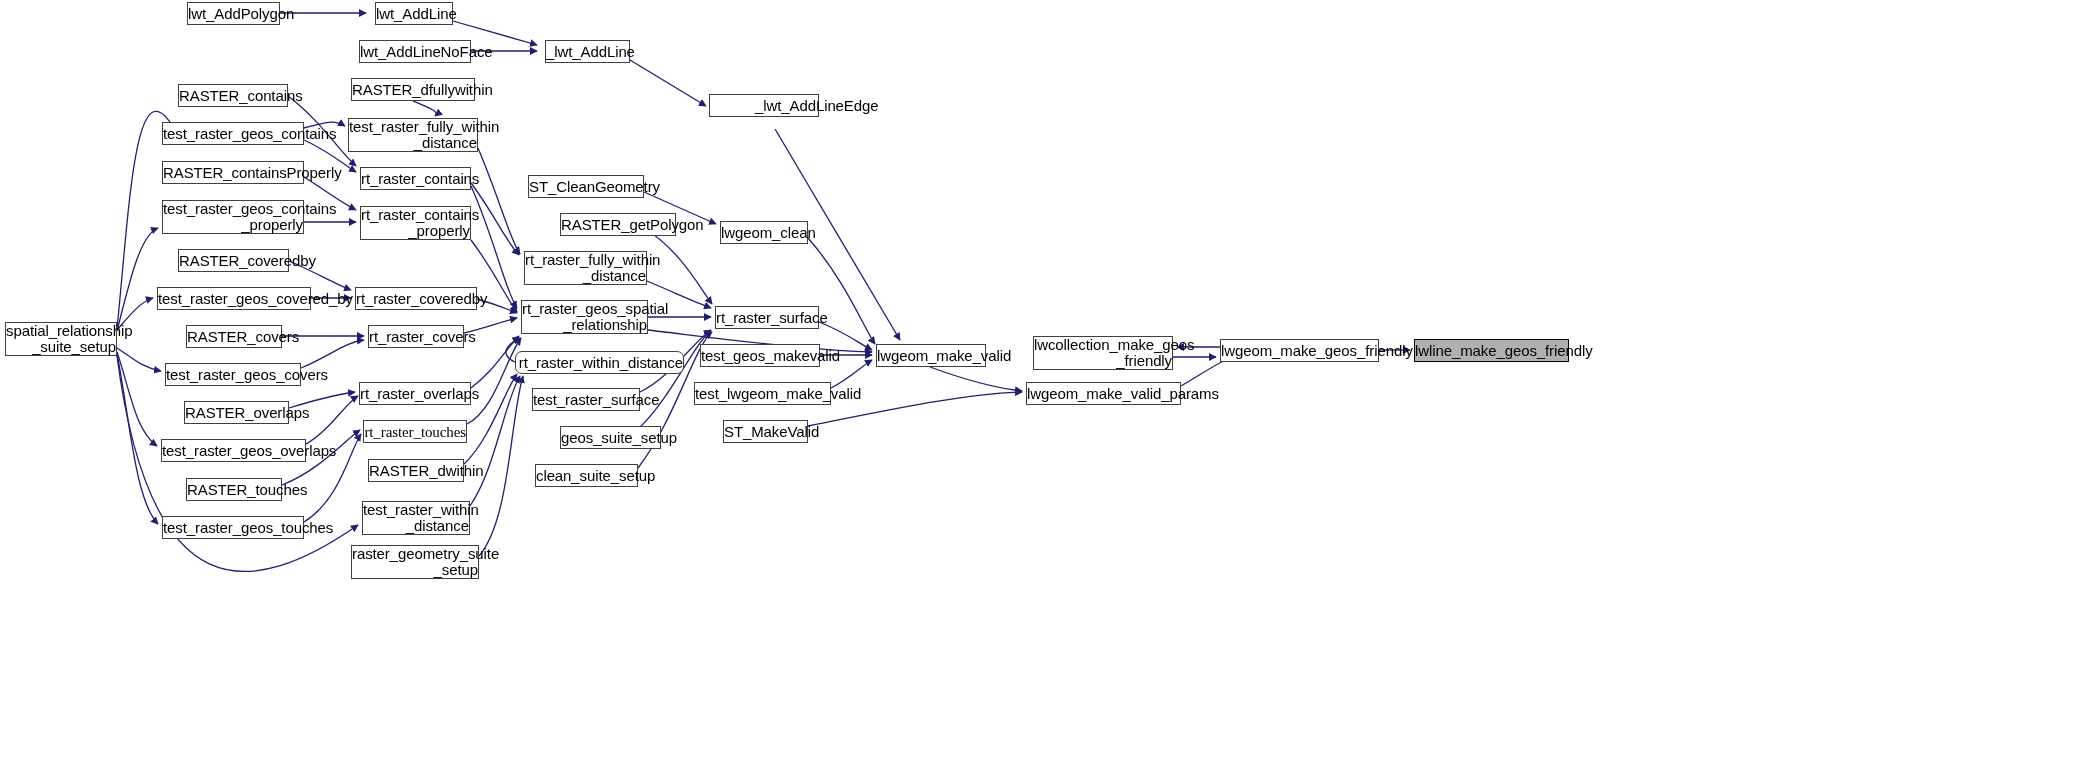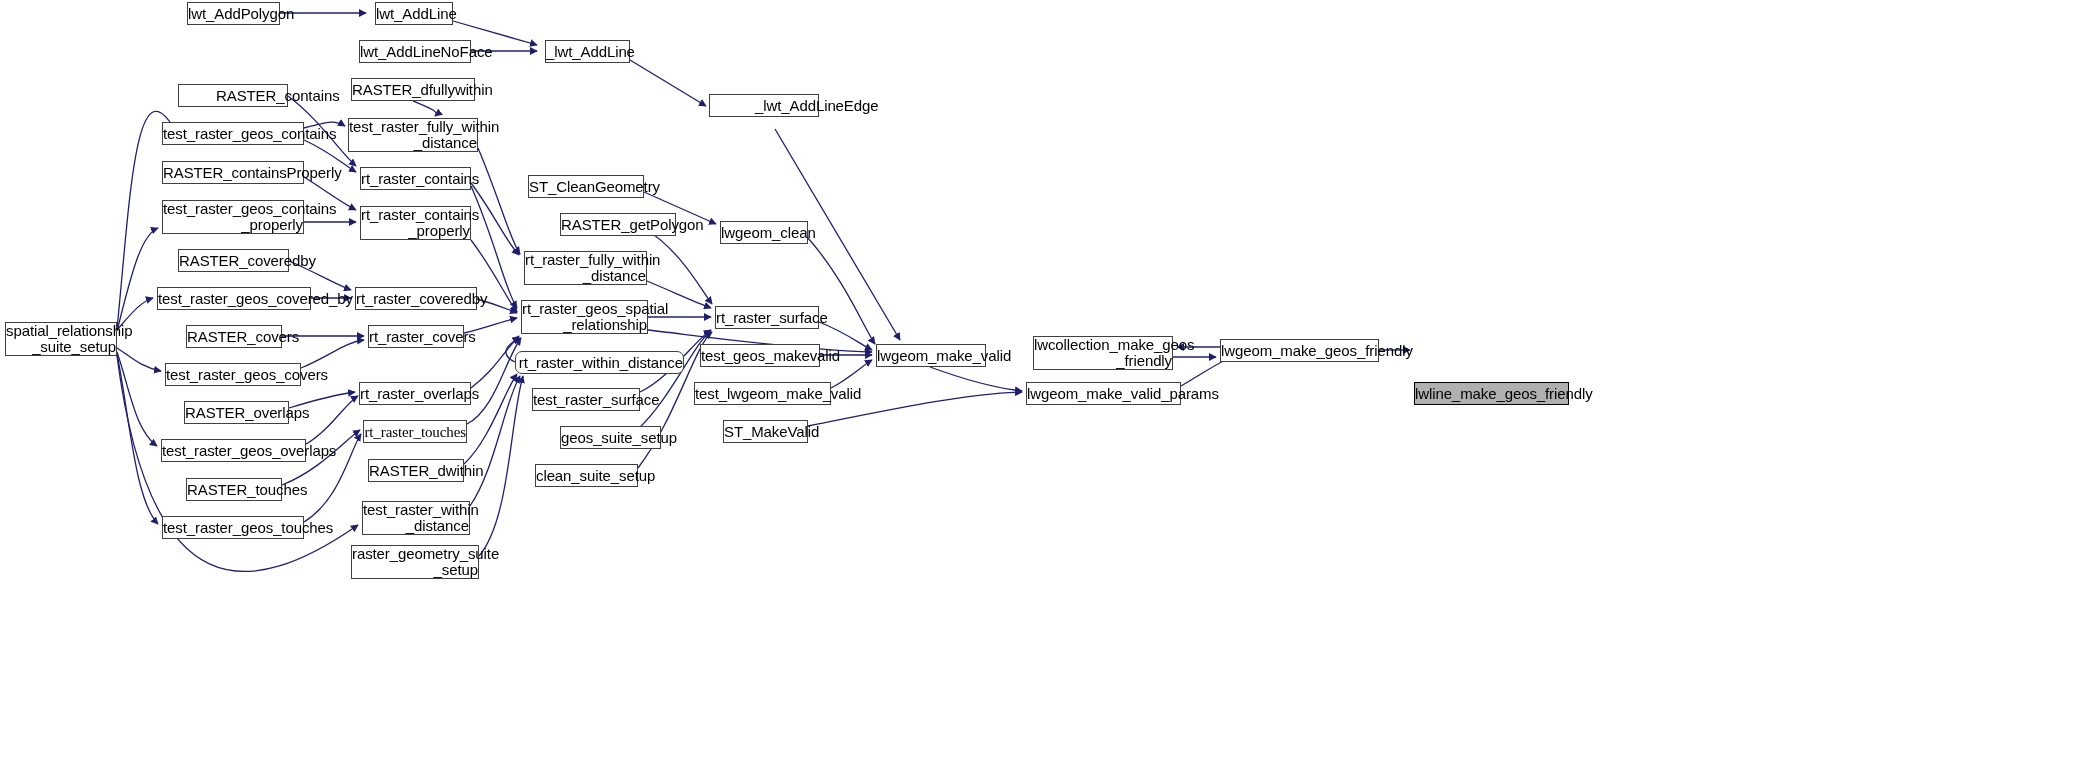--- a/index.html
+++ b/index.html
@@ -112,21 +112,21 @@
       <path d="M117,354 C130,420 135,500 158,524" fill="none" stroke="#1f1f6e" stroke-width="1.3" marker-end="url(#arrow)"></path>
       <path d="M464,464 C490,440 505,390 517,374" fill="none" stroke="#1f1f6e" stroke-width="1.3" marker-end="url(#arrow)"></path>
       <path d="M470,506 C495,470 505,400 520,376" fill="none" stroke="#1f1f6e" stroke-width="1.3" marker-end="url(#arrow)"></path>
       <path d="M117,356 C150,610 250,600 358,525" fill="none" stroke="#1f1f6e" stroke-width="1.3" marker-end="url(#arrow)"></path>
       <path d="M479,556 C510,520 510,420 523,376" fill="none" stroke="#1f1f6e" stroke-width="1.3" marker-end="url(#arrow)"></path>
     </svg>
 <div class="node" style="left: 187px; top: 2px; width: 93px; height: 23px;"><span class="lbl">lwt_AddPolygon</span></div>
     <div class="node" style="left: 375px; top: 2px; width: 78px; height: 23px;"><span class="lbl">lwt_AddLine</span></div>
     <div class="node" style="left: 359px; top: 40px; width: 112px; height: 23px;"><span class="lbl">lwt_AddLineNoFace</span></div>
     <div class="node" style="left: 545px; top: 40px; width: 85px; height: 23px;"><span class="lbl">_lwt_AddLine</span></div>
-    <div class="node" style="left: 178px; top: 84px; width: 110px; height: 23px; padding-left: 37px;"><span class="lbl">RASTER_contains</span></div>
+    <div class="node" style="left: 178px; top: 84px; width: 110px; height: 23px;"><span class="lbl">RASTER_contains</span></div>
     <div class="node" style="left: 351px; top: 78px; width: 124px; height: 23px;"><span class="lbl">RASTER_dfullywithin</span></div>
     <div class="node" style="left: 709px; top: 94px; width: 110px; height: 23px; padding-left: 45px;"><span class="lbl">_lwt_AddLineEdge</span></div>
     <div class="node" style="left: 162px; top: 122px; width: 142px; height: 23px;"><span class="lbl">test_raster_geos_contains</span></div>
     <div class="node" style="left: 348px; top: 118px; width: 130px; height: 34px;"><span class="lbl">test_raster_fully_within
 _distance</span></div>
     <div class="node" style="left: 162px; top: 161px; width: 142px; height: 23px;"><span class="lbl">RASTER_containsProperly</span></div>
     <div class="node" style="left: 360px; top: 167px; width: 111px; height: 23px;"><span class="lbl">rt_raster_contains</span></div>
     <div class="node" style="left: 528px; top: 175px; width: 116px; height: 23px;"><span class="lbl">ST_CleanGeometry</span></div>
     <div class="node" style="left: 162px; top: 200px; width: 142px; height: 34px;"><span class="lbl">test_raster_geos_contains
 _properly</span></div>
@@ -142,21 +142,21 @@
     <div class="node" style="left: 521px; top: 300px; width: 127px; height: 34px;"><span class="lbl">rt_raster_geos_spatial
 _relationship</span></div>
     <div class="node" style="left: 715px; top: 306px; width: 104px; height: 23px;"><span class="lbl">rt_raster_surface</span></div>
     <div class="node" style="left: 5px; top: 322px; width: 112px; height: 34px;"><span class="lbl">spatial_relationship
 _suite_setup</span></div>
     <div class="node" style="left: 186px; top: 325px; width: 96px; height: 23px;"><span class="lbl">RASTER_covers</span></div>
     <div class="node" style="left: 368px; top: 325px; width: 96px; height: 23px;"><span class="lbl">rt_raster_covers</span></div>
     <div class="node" style="left: 1033px; top: 336px; width: 140px; height: 34px;"><span class="lbl">lwcollection_make_geos
 _friendly</span></div>
     <div class="node" style="left: 1220px; top: 339px; width: 159px; height: 23px;"><span class="lbl">lwgeom_make_geos_friendly</span></div>
-    <div class="node highlight" style="left: 1414px; top: 339px; width: 155px; height: 23px; margin-top: 43px;"><span class="lbl">lwline_make_geos_friendly</span></div>
+    <div class="node highlight" style="left: 1414px; top: 339px; width: 155px; height: 23px;"><span class="lbl">lwline_make_geos_friendly</span></div>
     <div class="node" style="left: 876px; top: 344px; width: 110px; height: 23px;"><span class="lbl">lwgeom_make_valid</span></div>
     <div class="node" style="left: 515px; top: 351px; width: 169px; height: 23px; border-radius: 7px;"><span class="lbl">rt_raster_within_distance</span></div>
     <div class="node" style="left: 700px; top: 344px; width: 120px; height: 23px;"><span class="lbl">test_geos_makevalid</span></div>
     <div class="node" style="left: 165px; top: 363px; width: 136px; height: 23px;"><span class="lbl">test_raster_geos_covers</span></div>
     <div class="node" style="left: 694px; top: 382px; width: 137px; height: 23px;"><span class="lbl">test_lwgeom_make_valid</span></div>
     <div class="node" style="left: 1026px; top: 382px; width: 155px; height: 23px;"><span class="lbl">lwgeom_make_valid_params</span></div>
     <div class="node" style="left: 359px; top: 382px; width: 112px; height: 23px;"><span class="lbl">rt_raster_overlaps</span></div>
     <div class="node" style="left: 532px; top: 388px; width: 108px; height: 23px;"><span class="lbl">test_raster_surface</span></div>
     <div class="node" style="left: 184px; top: 401px; width: 105px; height: 23px;"><span class="lbl">RASTER_overlaps</span></div>
     <div class="node" style="left: 363px; top: 420px; width: 104px; height: 23px; font-family: Liberation Serif, serif;"><span class="lbl">rt_raster_touches</span></div>

